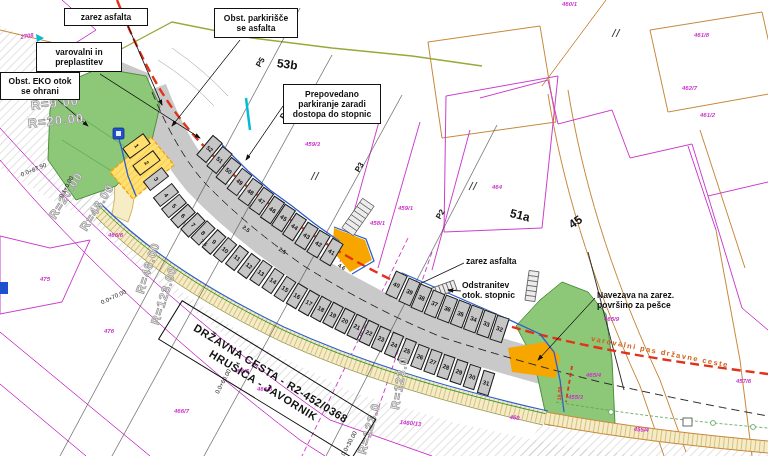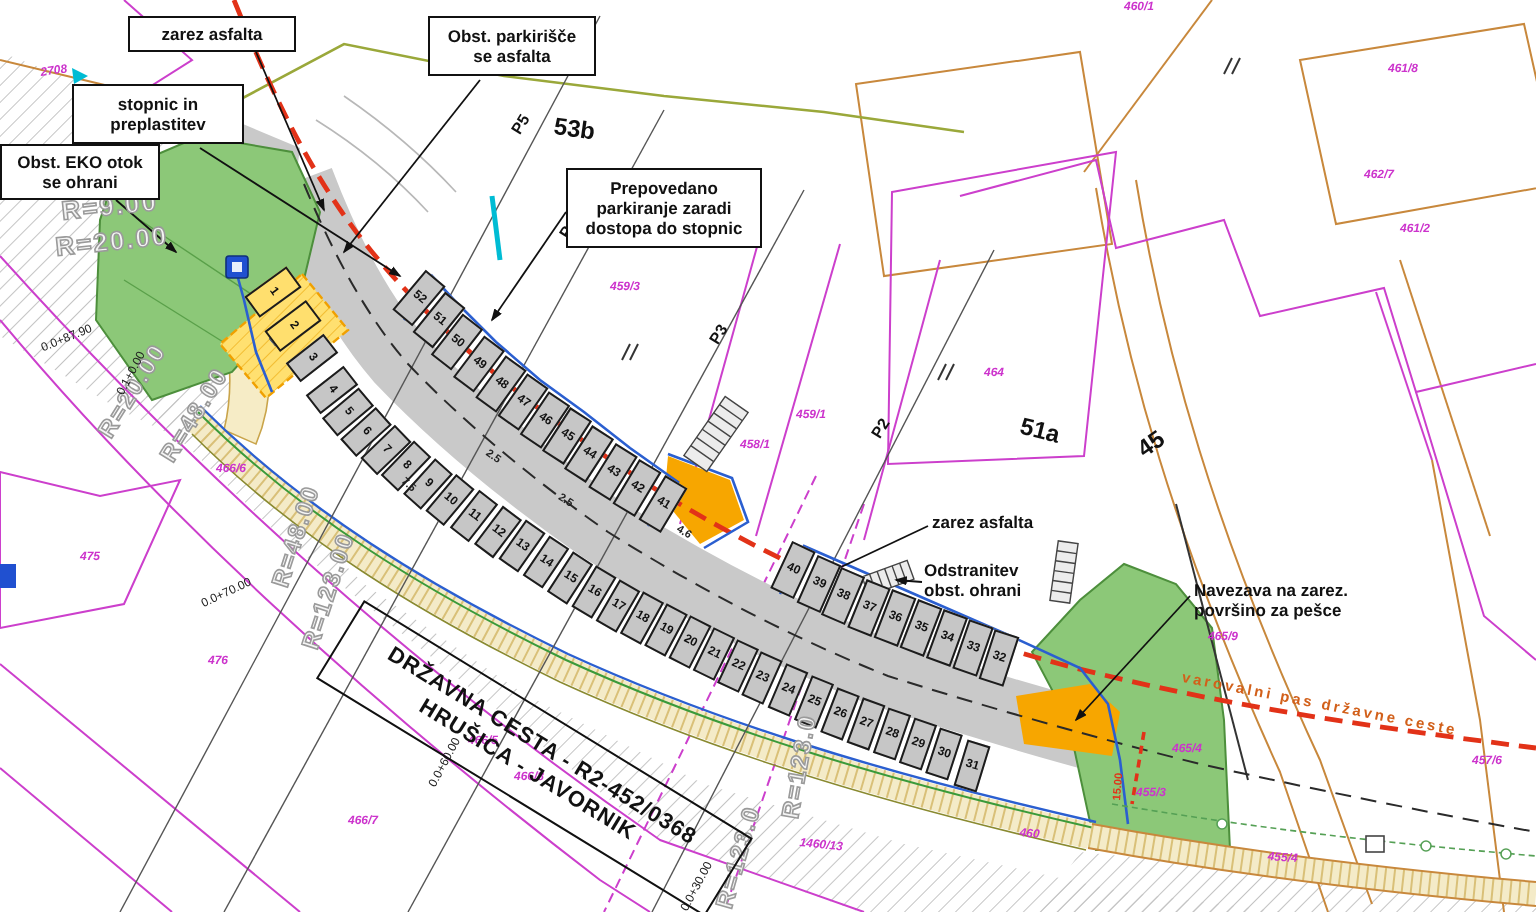--- a/index.html
+++ b/index.html
@@ -205,30 +205,30 @@
 
 <div class="roadbox">
   <span>DRŽAVNA CESTA - R2-452/0368</span>
   <span>HRUŠICA - JAVORNIK</span>
 </div>
 
 <div id="overlay">
       <div class="boxed" style="left: 64px; top: 8px; width: 84px; height: 18px;">zarez asfalta</div>
       <div class="boxed" style="left: 214px; top: 8px; width: 84px; height: 30px;">Obst. parkirišče
 se asfalta</div>
-      <div class="boxed" style="left: 36px; top: 42px; width: 86px; height: 30px;">stopnic in
+      <div class="boxed" style="left: 36px; top: 42px; width: 86px; height: 30px;">varovalni in
 preplastitev</div>
       <div class="boxed" style="left: 0px; top: 72px; width: 80px; height: 28px;">Obst. EKO otok
 se ohrani</div>
       <div class="boxed" style="left: 283px; top: 84px; width: 98px; height: 40px;">Prepovedano
 parkiranje zaradi
 dostopa do stopnic</div>
       <div class="free" style="left: 466px; top: 256px;">zarez asfalta</div>
       <div class="free" style="left: 462px; top: 280px;">Odstranitev
-obst. ohrani</div>
+otok. stopnic</div>
       <div class="free" style="left: 597px; top: 290px;">Navezava na zarez.
 površino za pešce</div>
       <div class="free" style="left: 592px; top: 334px; transform: rotate(11deg); font-size: 7.5px; color: rgb(210, 96, 26); letter-spacing: 1.5px;">varovalni pas državne ceste</div>
       <div class="free" style="left: 278px; top: 56px; transform: rotate(8deg); font-size: 12px;">53b</div>
       <div class="free" style="left: 512px; top: 206px; transform: rotate(14deg); font-size: 12px;">51a</div>
       <div class="free" style="left: 566px; top: 220px; transform: rotate(-35deg); font-size: 12px;">45</div>
       <div class="free" style="left: 556px; top: 400px; transform: rotate(-85deg); font-size: 5.5px; color: rgb(226, 50, 24);">15.00</div>
       <div class="rlabel" style="left: 30px; top: 98px; transform: rotate(-6deg); font-size: 13px;">R=9.00</div>
       <div class="rlabel" style="left: 27px; top: 116px; transform: rotate(-6deg); font-size: 13px;">R=20.00</div>
       <div class="rlabel" style="left: 46px; top: 214px; transform: rotate(-58deg);">R=20.00</div>

